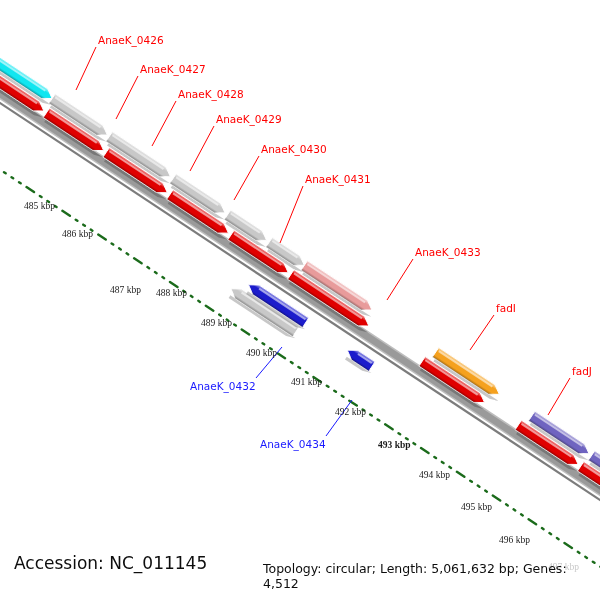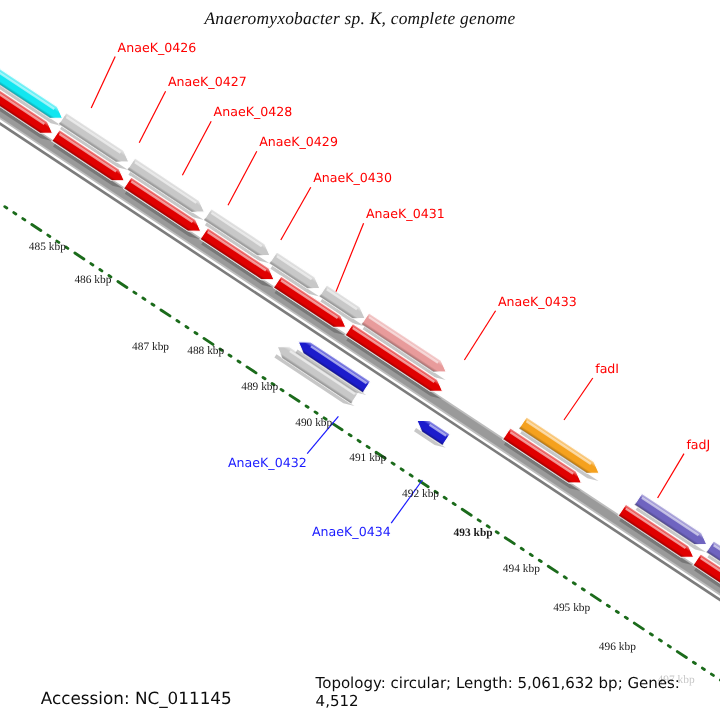--- a/index.html
+++ b/index.html
@@ -15,31 +15,30 @@
   }
   #svgmain{position:absolute;left:0;top:0;width:600px;height:600px;}
   .lbl{position:absolute;white-space:nowrap;font-size:10.5px;
        font-family:"DejaVu Sans","Liberation Sans",sans-serif;}
   .lbl.fwd{color:#ff0000;}
   .lbl.rev{color:#1a1aff;}
   .rul{position:absolute;white-space:nowrap;font-size:9.5px;color:#1a1a1a;
        font-family:"Liberation Serif","DejaVu Serif",serif;}
   .rul.faint{color:#c9c9c9;}
   #statusbar{position:absolute;left:0;bottom:0;width:600px;height:34px;}
-  #accession{position:absolute;left:14px;bottom:9px;font-size:14px;color:#0d0d0d;
-       font-family:"DejaVu Sans","Liberation Sans",sans-serif;margin-left:20px;}
+  #accession{position:absolute;left:14px;bottom:27px;font-size:17px;color:#0d0d0d;
+       font-family:"DejaVu Sans","Liberation Sans",sans-serif;}
   #topology{position:absolute;left:263px;bottom:9px;font-size:12.5px;color:#0d0d0d;
        font-family:"DejaVu Sans","Liberation Sans",sans-serif;}
 </style>
 </head>
 <body>
 
 <div id="stage">
 
-  <div id="title">Anaeromyxobacter sp. K, complete genome</div>
 
   <svg id="svgmain" viewBox="0 0 600 600">
     <defs>
       <linearGradient id="gb" x1="0" y1="0" x2="0" y2="1">
         <stop offset="0" stop-color="#ffffff" stop-opacity=".65"></stop>
         <stop offset="0.32" stop-color="#ffffff" stop-opacity="0"></stop>
         <stop offset="0.75" stop-color="#000000" stop-opacity="0"></stop>
         <stop offset="1" stop-color="#000000" stop-opacity=".34"></stop>
       </linearGradient>
       <linearGradient id="bbg" x1="0" y1="0" x2="0" y2="1">

